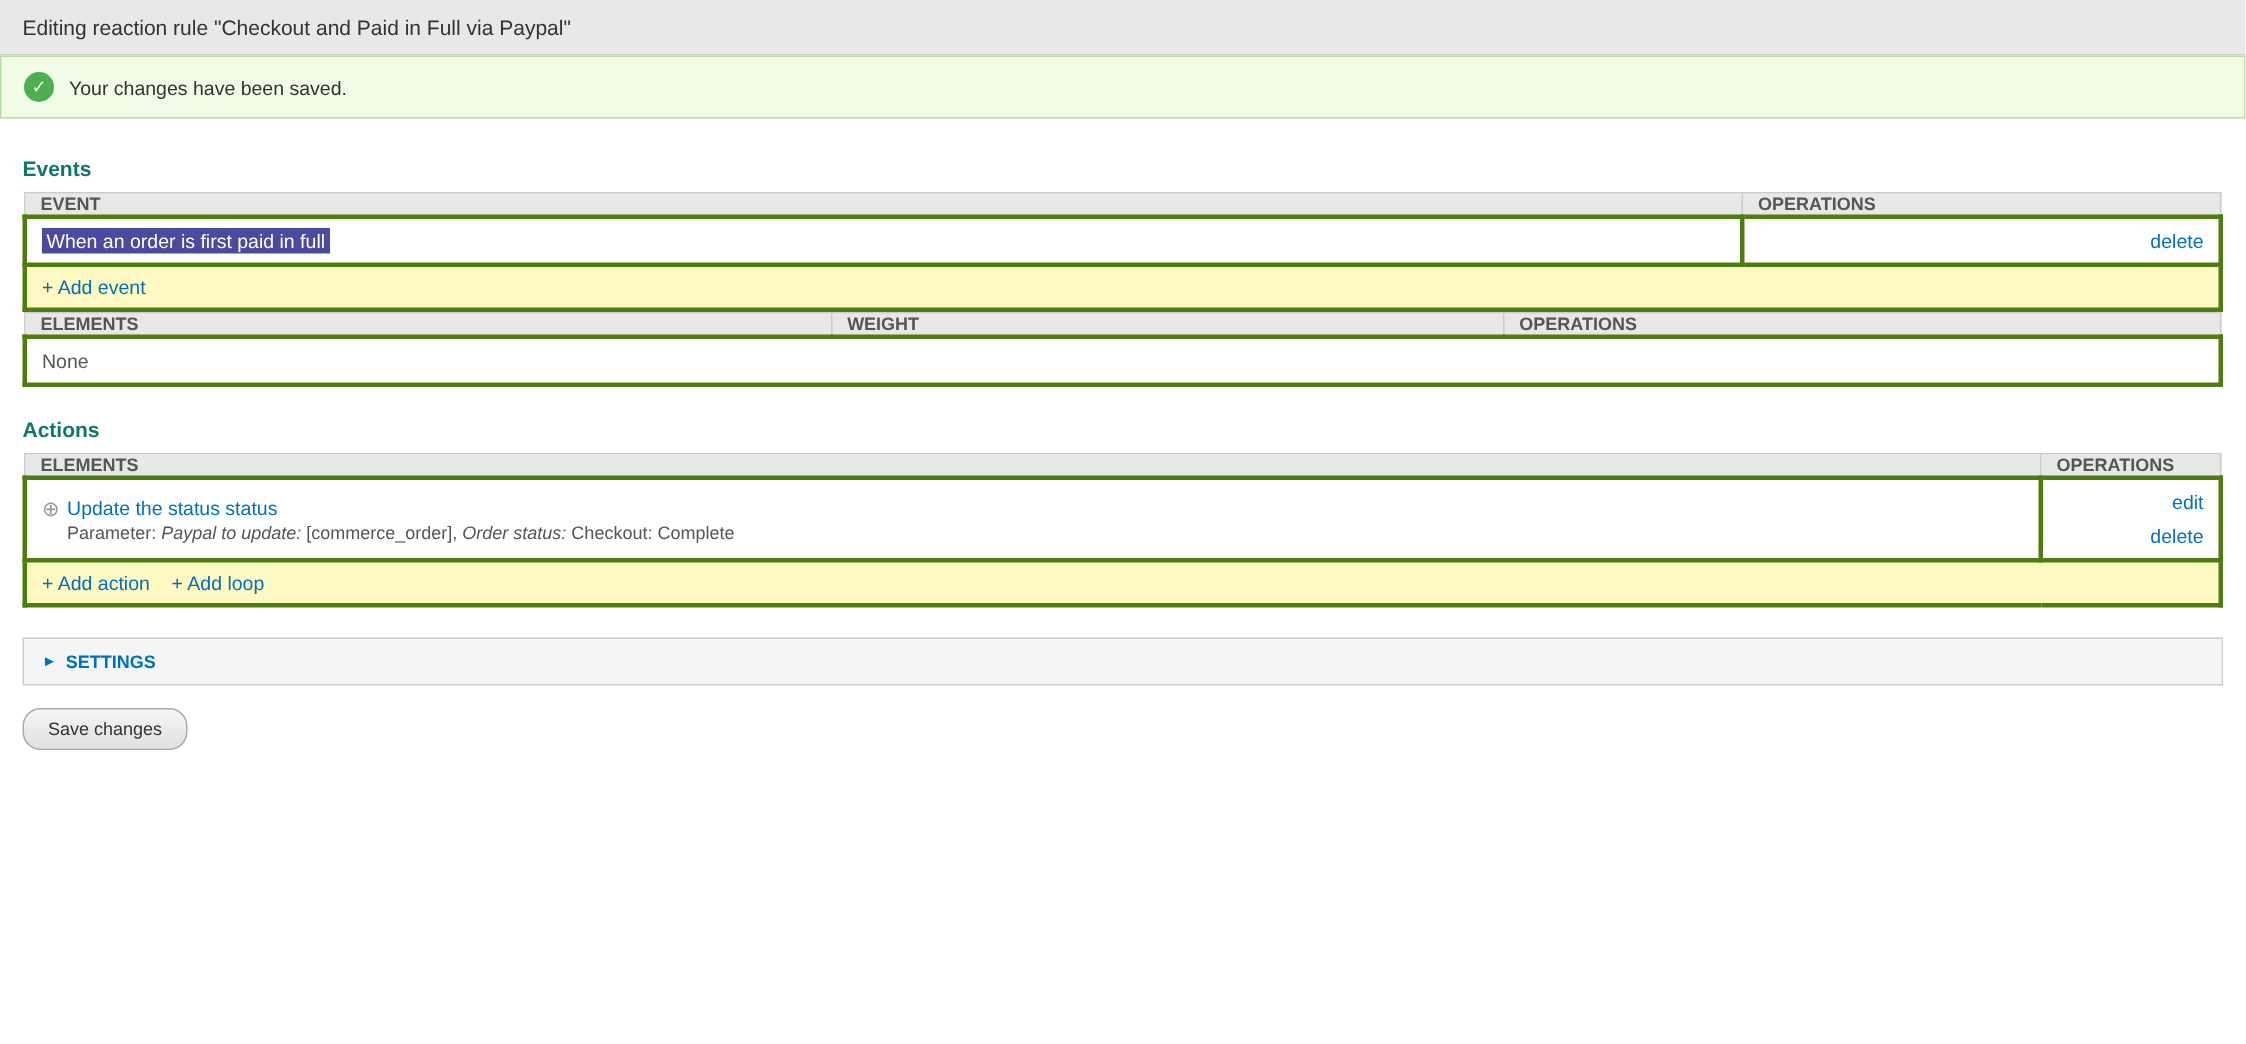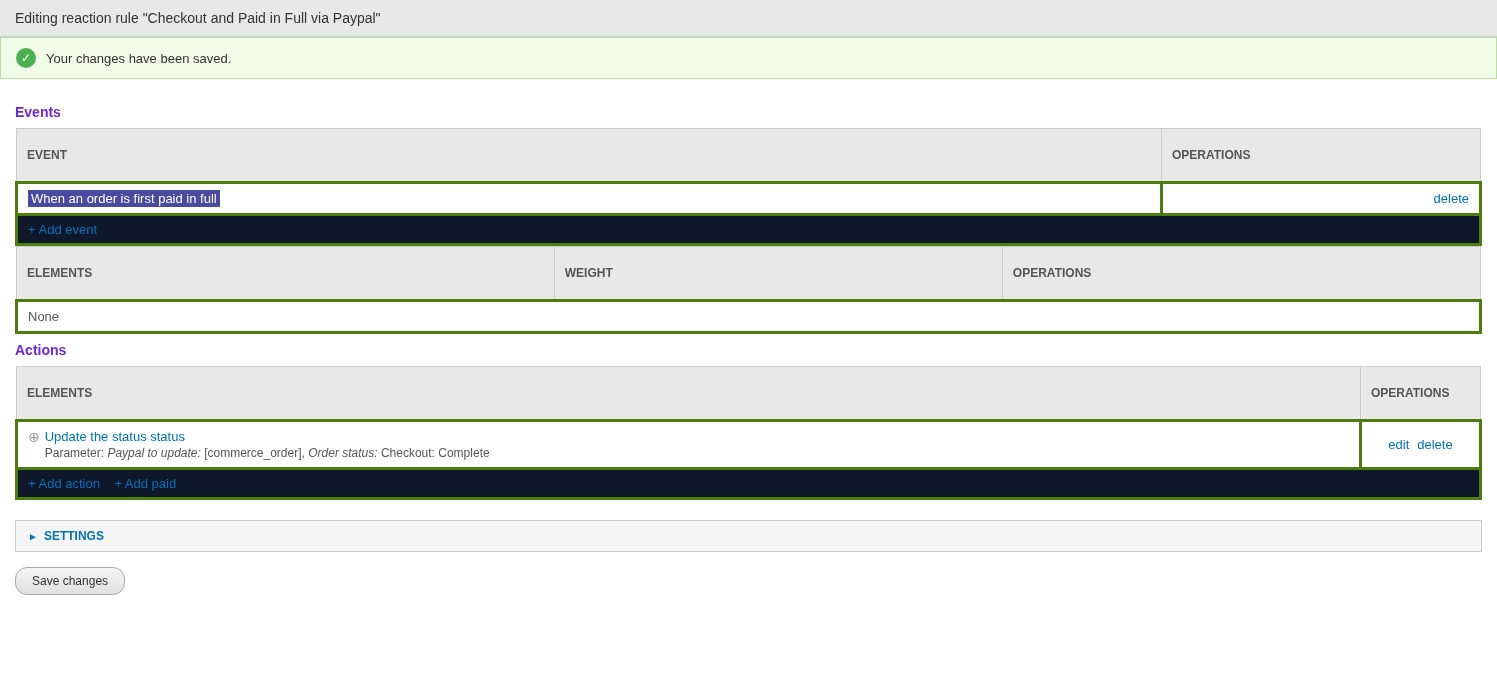--- a/index.html
+++ b/index.html
@@ -44,49 +44,49 @@
       flex-shrink: 0;
     }
 
     .content-area {
       padding: 10px 15px;
     }
 
     .section-title {
       font-size: 14px;
       font-weight: bold;
-      color: #6d28d9;
+      color: #0f766e;
       margin: 15px 0 8px 0;
     }
 
     .data-table {
       width: 100%;
       border-collapse: collapse;
       border: 1px solid #ccc;
     }
 
     .data-table th {
       background: #e8e8e8;
-      padding: 19px 10px;
+      padding: 0 10px;
       text-align: left;
       font-size: 12px;
       font-weight: bold;
       color: #555;
       border: 1px solid #ccc;
       text-transform: uppercase;
     }
 
     .data-table td {
       padding: 7px 10px;
       border: 3px solid #4d7c0f;
       vertical-align: middle;
     }
 
     .data-table tr.actions-row td {
-      background: #0f172a;
+      background: #fef9c3;
       padding: 6px 10px;
     }
 
     .data-table tr.data-row td {
       background: #fff;
     }
 
     .link {
       color: #0071b8;
       text-decoration: none;
@@ -237,21 +237,21 @@
       </tr>
     </thead>
     <tbody>
       <tr class="data-row">
         <td colspan="3" class="none-text">None</td>
       </tr>
     </tbody>
   </table>
 
   
-  <div class="section-title" style="margin-top:8px;">Actions</div>
+  <div class="section-title" style="margin-top:20px;">Actions</div>
 
   <table class="data-table">
     <thead>
       <tr>
         <th>
           <span>ELEMENTS</span>
         </th>
         <th class="ops-col-act">
           <span>OPERATIONS</span>
         </th>
@@ -264,31 +264,31 @@
             <span class="drag-handle">⊕</span>
             <div>
               <a class="link">Update the status status</a>
               <div class="param-text">
                 Parameter: <em>Paypal to update:</em> [commerce_order], <em>Order status:</em> Checkout: Complete
               </div>
             </div>
           </div>
         </td>
         <td class="ops-cell">
-          <div class="action-ops" style="justify-content:center;">
+          <div class="action-ops" style="justify-content:center;flex-direction:column;">
             <a class="link">edit</a>
             <a class="link">delete</a>
           </div>
         </td>
       </tr>
       <tr class="actions-row">
         <td colspan="2">
           <a class="add-link">+ Add action</a>
           &nbsp;&nbsp;
-          <a class="add-link">+ Add paid</a>
+          <a class="add-link">+ Add loop</a>
         </td>
       </tr>
     </tbody>
   </table>
 
   
   <div class="settings-section">
     <div class="settings-header">
       <span class="triangle-icon">►</span>
       <span class="settings-title">SETTINGS</span>

